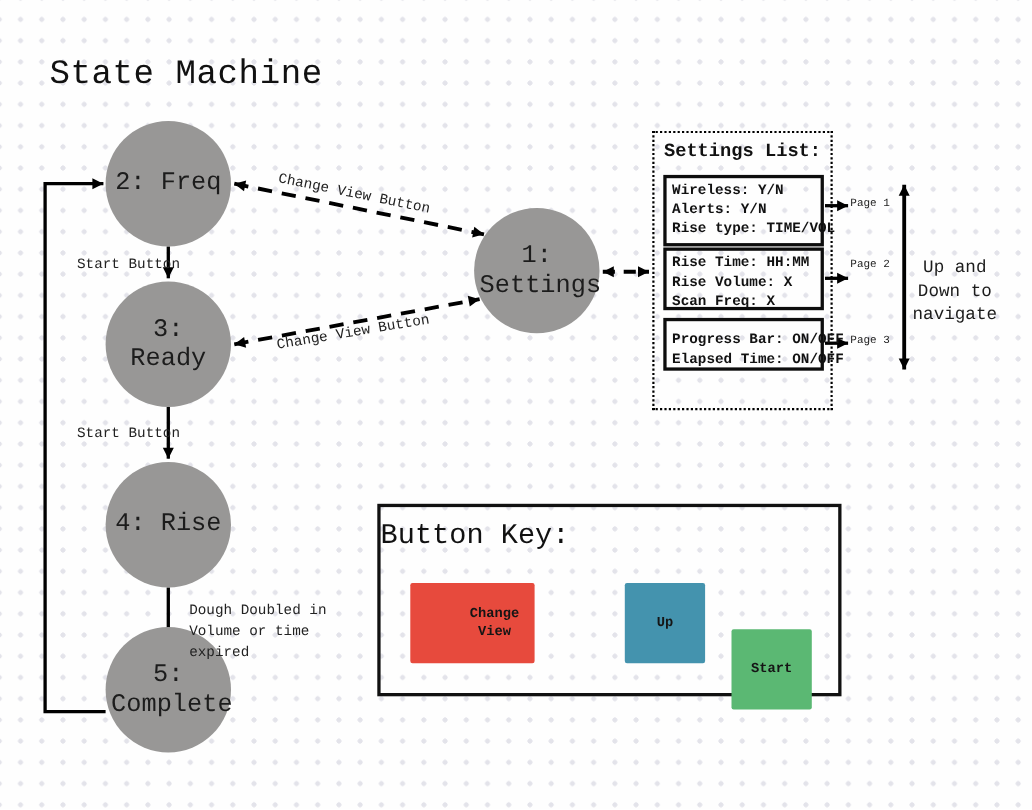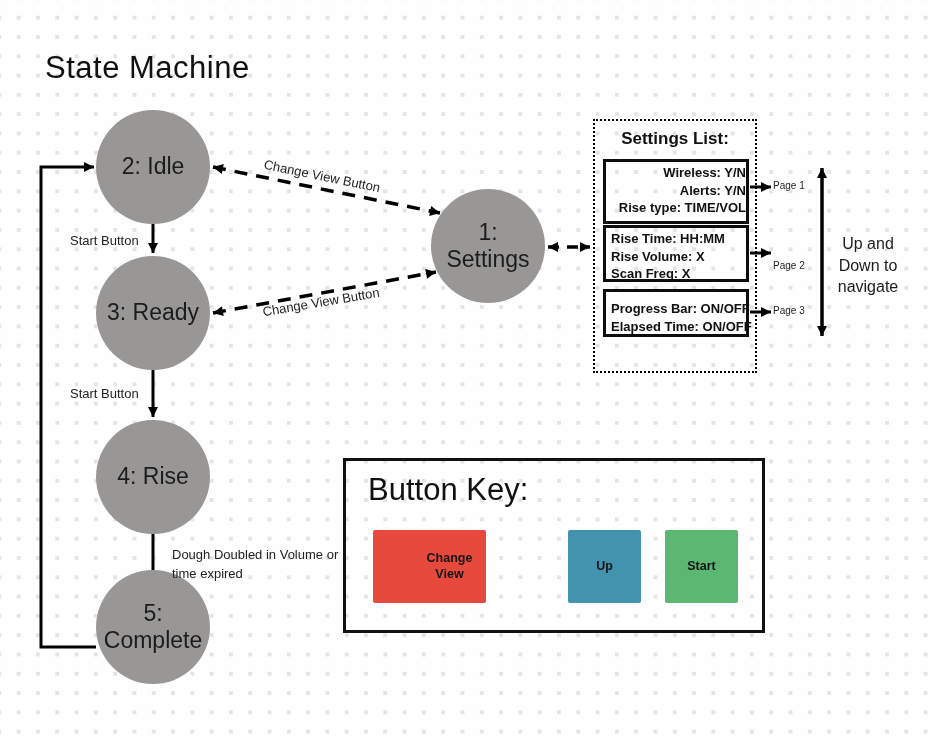--- a/index.html
+++ b/index.html
@@ -1,20 +1,20 @@
 <!DOCTYPE html>
 <html><head>
 <meta charset="utf-8">
 <style>
   html,body{margin:0;padding:0;background:#ffffff;}
   #canvas{
     position:relative;
     width:938px;height:736px;
     overflow:hidden;
-    font-family:Liberation Sans, sans-serif;
+    font-family:Liberation Mono, monospace;
     color:#1a1a1a;
     background-color:#fefefe;
     background-image:radial-gradient(circle, #e3e3ea 2.2px, rgba(0,0,0,0) 2.3px);
     background-size:19.3px 19.3px;
     background-position:9px 8px;
   }
   .abs{position:absolute;}
   #diagram-title{
     left:45px;top:50px;
     font-size:31px;letter-spacing:.5px;color:#111;
@@ -41,35 +41,35 @@
     font-size:17px;font-weight:bold;color:#111;
   }
   .settings-group{
     position:absolute;left:8px;width:146px;
     border:3px solid #0d0d0d;box-sizing:border-box;
     padding:2px 0 0 5px;
   }
   .settings-line{
     font-size:13px;font-weight:bold;line-height:17.5px;color:#111;white-space:nowrap;
   }
-  #settings-group-1{top:38px;height:65px;text-align:right;}
+  #settings-group-1{top:38px;height:65px;}
   #settings-group-2{top:104px;height:57px;}
   #settings-group-3{top:168px;height:48px;padding-top:8px;}
   .page-label{position:absolute;left:773px;font-size:10px;color:#1c1c1c;}
   #nav-note{
     left:824px;top:233px;width:88px;text-align:center;
     font-size:16px;line-height:1.35;color:#1c1c1c;
   }
   
   #button-key-panel{
     left:343px;top:458px;width:422px;height:175px;
     border:3px solid #111;box-sizing:border-box;
   }
   #button-key-title{
-    position:absolute;left:22px;top:11px;font-size:31px;color:#111;
+    position:absolute;left:0;top:11px;font-size:26px;color:#111;
   }
   .key-button{
     position:absolute;top:69px;width:73px;height:73px;border-radius:2px;
     display:flex;align-items:center;justify-content:center;text-align:center;
   }
   .key-button .key-button-label{
     font-size:12.5px;font-weight:bold;color:#151515;line-height:1.25;width:64px;
   }
   #key-button-0{left:27px;}
   #key-button-1{left:125px;}
@@ -100,21 +100,21 @@
     <path d="M750 187 L771 187" stroke="#000" stroke-width="3" fill="none" marker-end="url(#ah)"></path>
     <path d="M750 253 L771 253" stroke="#000" stroke-width="3" fill="none" marker-end="url(#ah)"></path>
     <path d="M750 312 L771 312" stroke="#000" stroke-width="3" fill="none" marker-end="url(#ah)"></path>
 
     <path d="M822 168 L822 336" stroke="#000" stroke-width="3.5" fill="none" marker-start="url(#ah)" marker-end="url(#ah)"></path>
   </svg>
 
   <div id="diagram-title" class="abs">State Machine</div>
 
   <div class="state" style="left: 96px; top: 110px; background-color: rgb(152, 151, 150);">
-    <div class="state-label">2: Idle</div>
+    <div class="state-label">2: Freq</div>
   </div>
   <div class="state" style="left: 96px; top: 256px; background-color: rgb(152, 151, 150);">
     <div class="state-label">3: Ready</div>
   </div>
   <div class="state" style="left: 96px; top: 420px; background-color: rgb(152, 151, 150);">
     <div class="state-label">4: Rise</div>
   </div>
   <div class="state" style="left: 96px; top: 570px; background-color: rgb(152, 151, 150);">
     <div class="state-label">5: Complete</div>
   </div>
@@ -143,32 +143,32 @@
       <div class="settings-line">Scan Freq: X</div>
     </div>
 
     <div id="settings-group-3" class="settings-group">
       <div class="settings-line">Progress Bar: ON/OFF</div>
       <div class="settings-line">Elapsed Time: ON/OFF</div>
     </div>
   </div>
 
   <div class="page-label" style="top:180px;">Page 1</div>
-  <div class="page-label" style="top:260px;">Page 2</div>
+  <div class="page-label" style="top:236px;">Page 2</div>
   <div class="page-label" style="top:305px;">Page 3</div>
 
   <div id="nav-note" class="abs">Up and Down to navigate</div>
 
   <div id="button-key-panel" class="abs">
     <div id="button-key-title">Button Key:</div>
 
     <div id="key-button-0" class="key-button" style="background-color: rgb(231, 74, 61); padding-left: 40px;">
       <div class="key-button-label">Change View</div>
     </div>
     <div id="key-button-2" class="key-button" style="background-color: rgb(68, 147, 174);">
       <div class="key-button-label">Up</div>
     </div>
-    <div id="key-button-3" class="key-button" style="background-color: rgb(91, 184, 115);">
+    <div id="key-button-3" class="key-button" style="background-color: rgb(91, 184, 115); margin-top: 42px;">
       <div class="key-button-label">Start</div>
     </div>
   </div>
 
 </div>
 
 </body></html>

